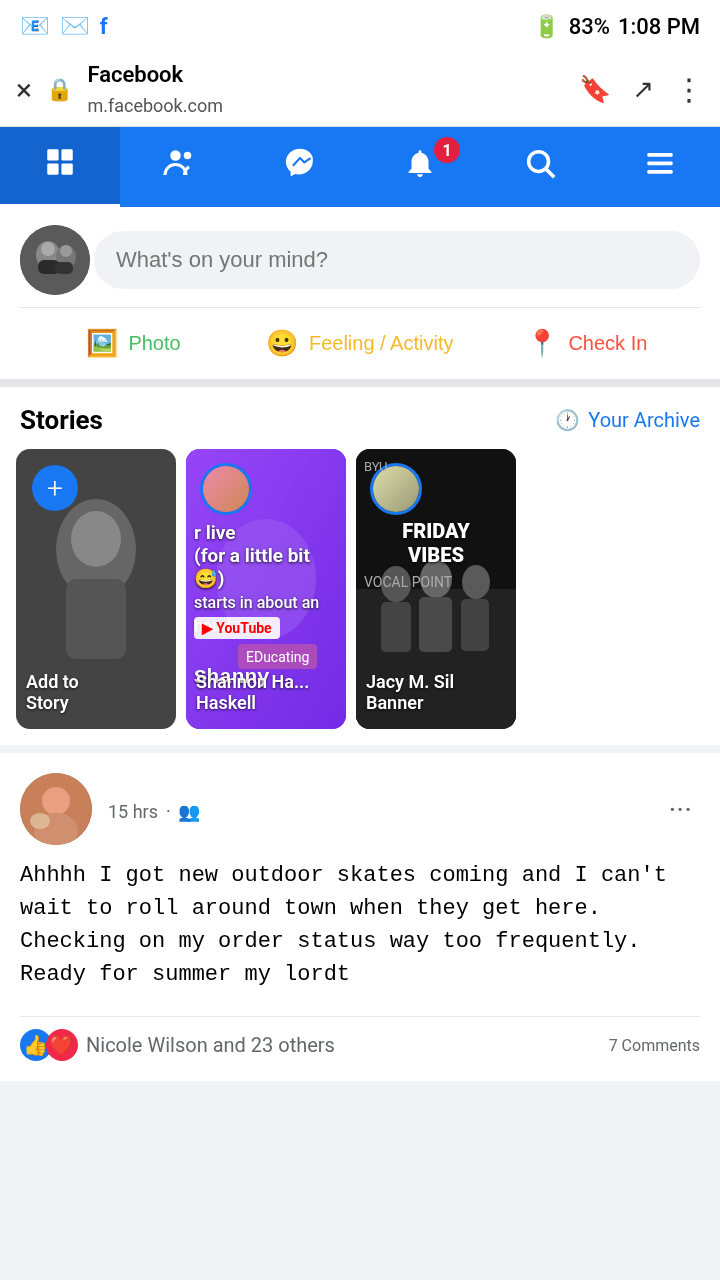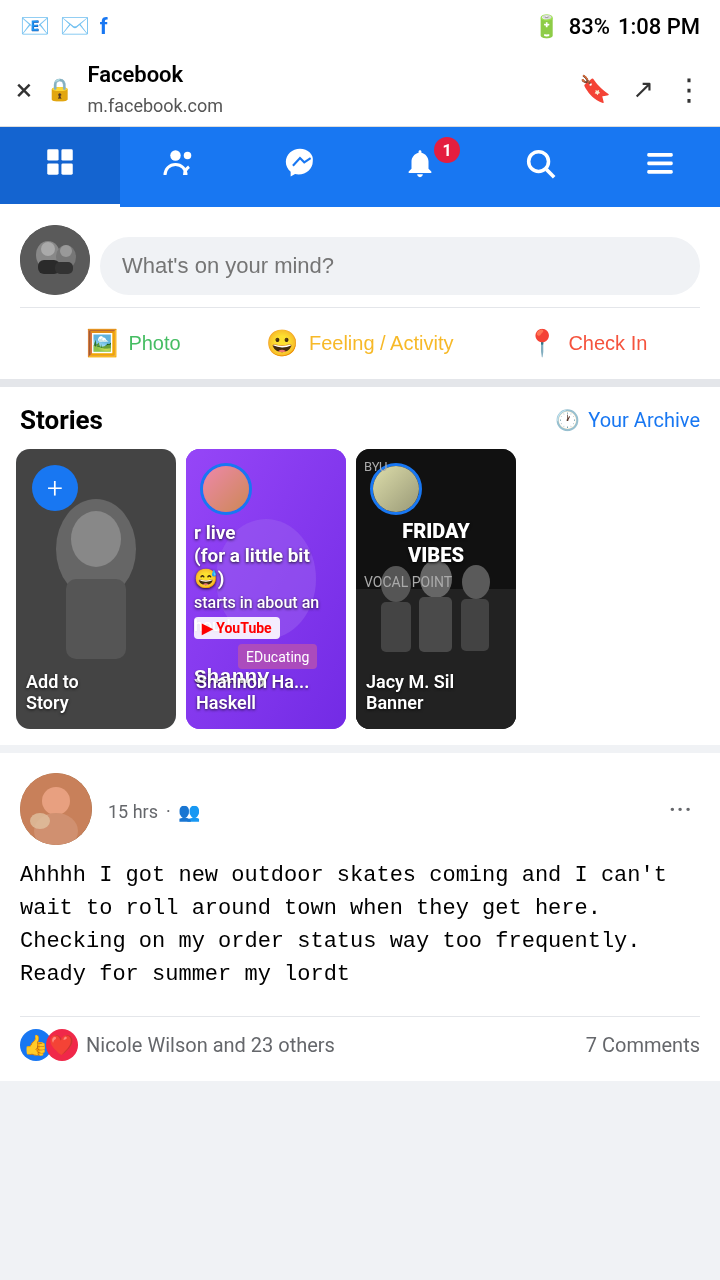--- a/index.html
+++ b/index.html
@@ -104,22 +104,22 @@
     }
 
     
     .composer {
       background: #fff;
       padding: 18px 20px 10px;
       border-bottom: 8px solid #e4e6ea;
     }
     .composer-row {
       display: flex;
-      align-items: flex-end;
-      gap: 10px;
+      align-items: center;
+      gap: 4px;
     }
     .composer-input {
       flex: 1;
       background: #f0f2f5;
       border-radius: 30px;
       border: none;
       padding: 16px 22px;
       font-size: 22px;
       color: #65676b;
       outline: none;
@@ -325,21 +325,21 @@
       height: 32px;
       border-radius: 50%;
       display: flex;
       align-items: center;
       justify-content: center;
       font-size: 20px;
     }
     .reaction-like { background: #1877f2; }
     .reaction-heart { background: #f02849; }
     .comments-count {
-      font-size: 20px;
+      font-size: 16px;
       color: #65676b;
     }
 
     
     .composer-avatar-bg {
       width: 70px;
       height: 70px;
       border-radius: 50%;
       background: linear-gradient(135deg, #4a4a4a 30%, #666 70%);
       display: flex;

